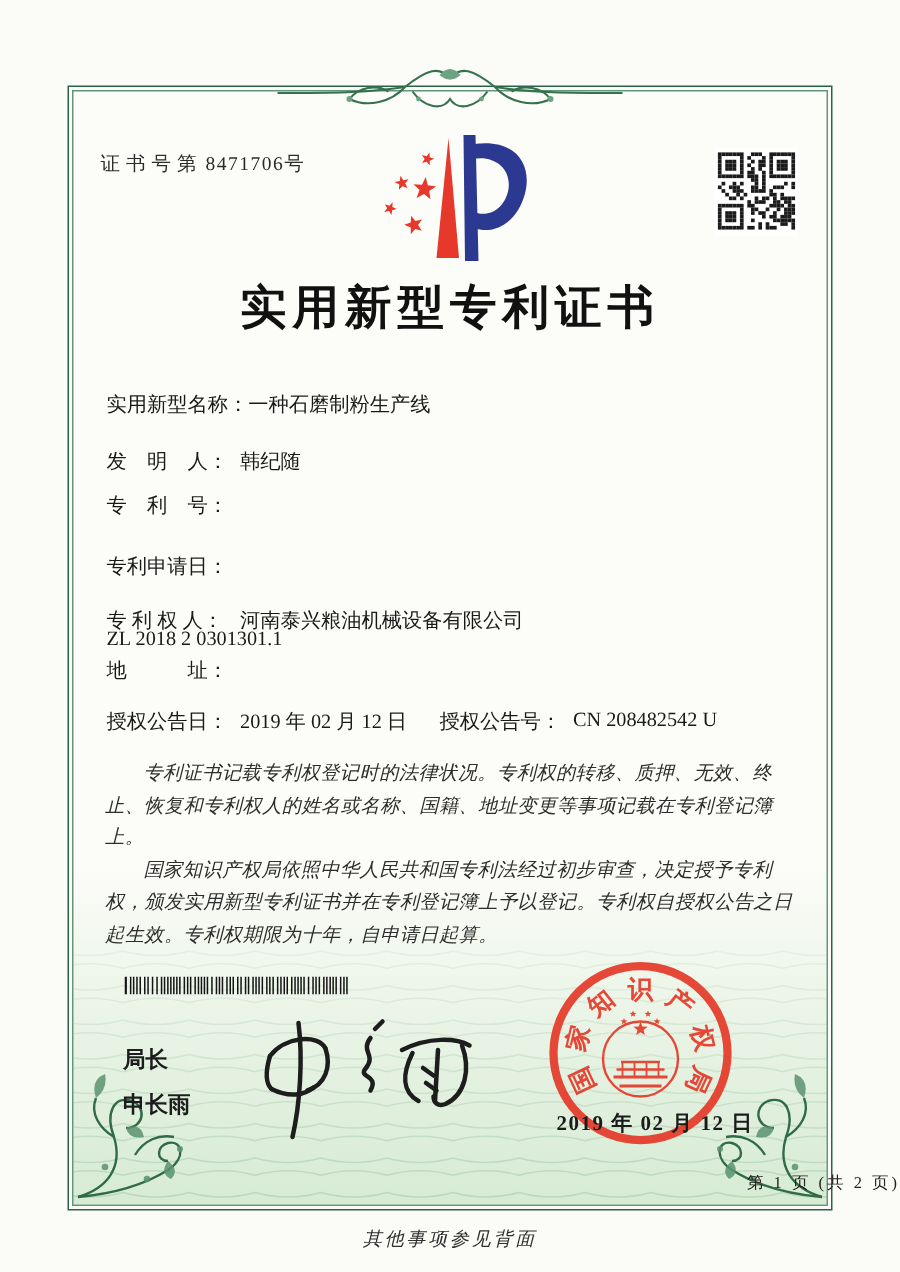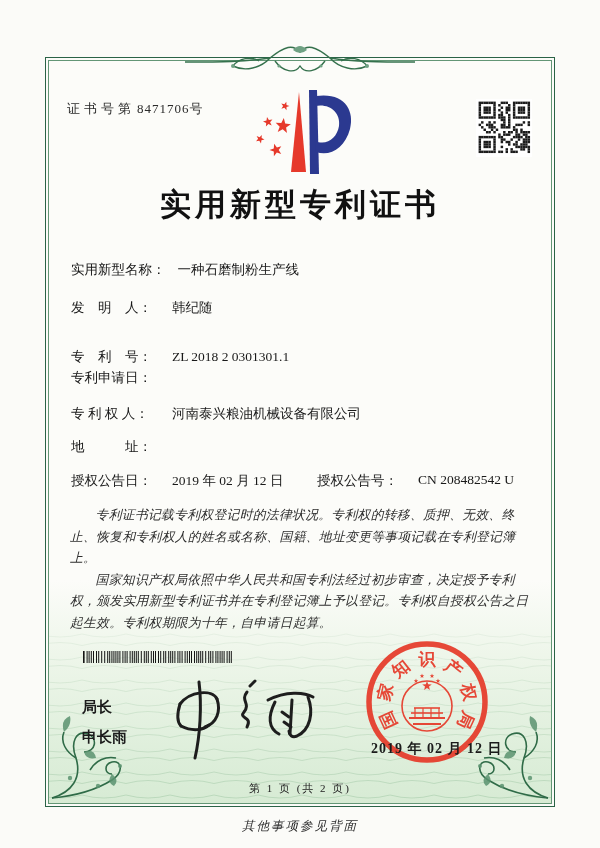--- a/index.html
+++ b/index.html
@@ -20,41 +20,41 @@
   .flourish.right{right:46px;transform:scaleX(-1);}
   
   .cert-no{position:absolute;left:67px;top:100px;font-size:13px;color:#2b2b2b;}
   .cert-no .sp{letter-spacing:4px;}
   .cert-no .num{letter-spacing:1px;padding-left:2px;}
   .logo{position:absolute;left:252px;top:86px;}
   .qr{position:absolute;left:476px;top:99px;background:#fff;}
   .title{position:absolute;left:0;right:0;top:184px;text-align:center;
     font-size:31px;font-weight:bold;letter-spacing:4px;color:#111;}
   
-  .row{position:absolute;left:71px;right:58px;display:flex;font-size:13.5px;color:#191919;gap:12px;}
+  .row{position:absolute;left:71px;right:58px;display:flex;font-size:13.5px;color:#191919;}
   .row .lab{flex:0 0 89px;white-space:nowrap;}
   .row .val{flex:1;line-height:18px;}
   .row .val2{white-space:nowrap;}
-  .r-name{top:261px;} .r-inv{top:299px;} .r-pat{top:348px;} .r-fil{top:369px;}
+  .r-name{top:261px;} .r-inv{top:299px;} .r-pat{top:328px;flex-direction:column;} .r-fil{top:369px;}
   .r-own{top:405px;} .r-addr{top:438px;} .r-grant{top:472px;}
   .r-grant .val{flex:0 0 133px;}
   .r-grant .lab2{flex:0 0 89px;white-space:nowrap;}
   
   .paras{position:absolute;left:70px;top:505px;width:468px;
     font-style:italic;font-size:12.8px;line-height:21.5px;color:#2d2d2d;letter-spacing:.3px;}
   .paras p{margin:0;text-indent:2em;}
   
   .barcode{position:absolute;left:83px;top:651px;}
   .officer{position:absolute;left:82px;top:692px;font-family:"Liberation Sans","DejaVu Sans",sans-serif;
     font-size:15px;font-weight:600;color:#1c1c1c;line-height:30px;}
   .signature{position:absolute;left:150px;top:664px;}
   .seal{position:absolute;left:357px;top:634px;opacity:.93;}
   .seal-date{position:absolute;left:371px;top:740px;font-size:14px;font-weight:600;
     letter-spacing:1px;color:#1b1b1b;white-space:nowrap;}
-  .page-foot{position:absolute;left:0;right:0;top:781px;text-align:center;font-size:11px;color:#222;letter-spacing:2px;}
+  .page-foot{position:absolute;left:0;right:0;top:781px;text-align:right;font-size:11px;color:#222;letter-spacing:2px;}
   .back-note{position:absolute;left:0;right:0;top:818px;text-align:center;
     font-style:italic;font-size:12.5px;color:#2e2e2e;letter-spacing:2px;}
 </style>
 </head>
 <body>
 
 <div class="frame">
   <div class="frame-inner"></div>
 </div>
 

